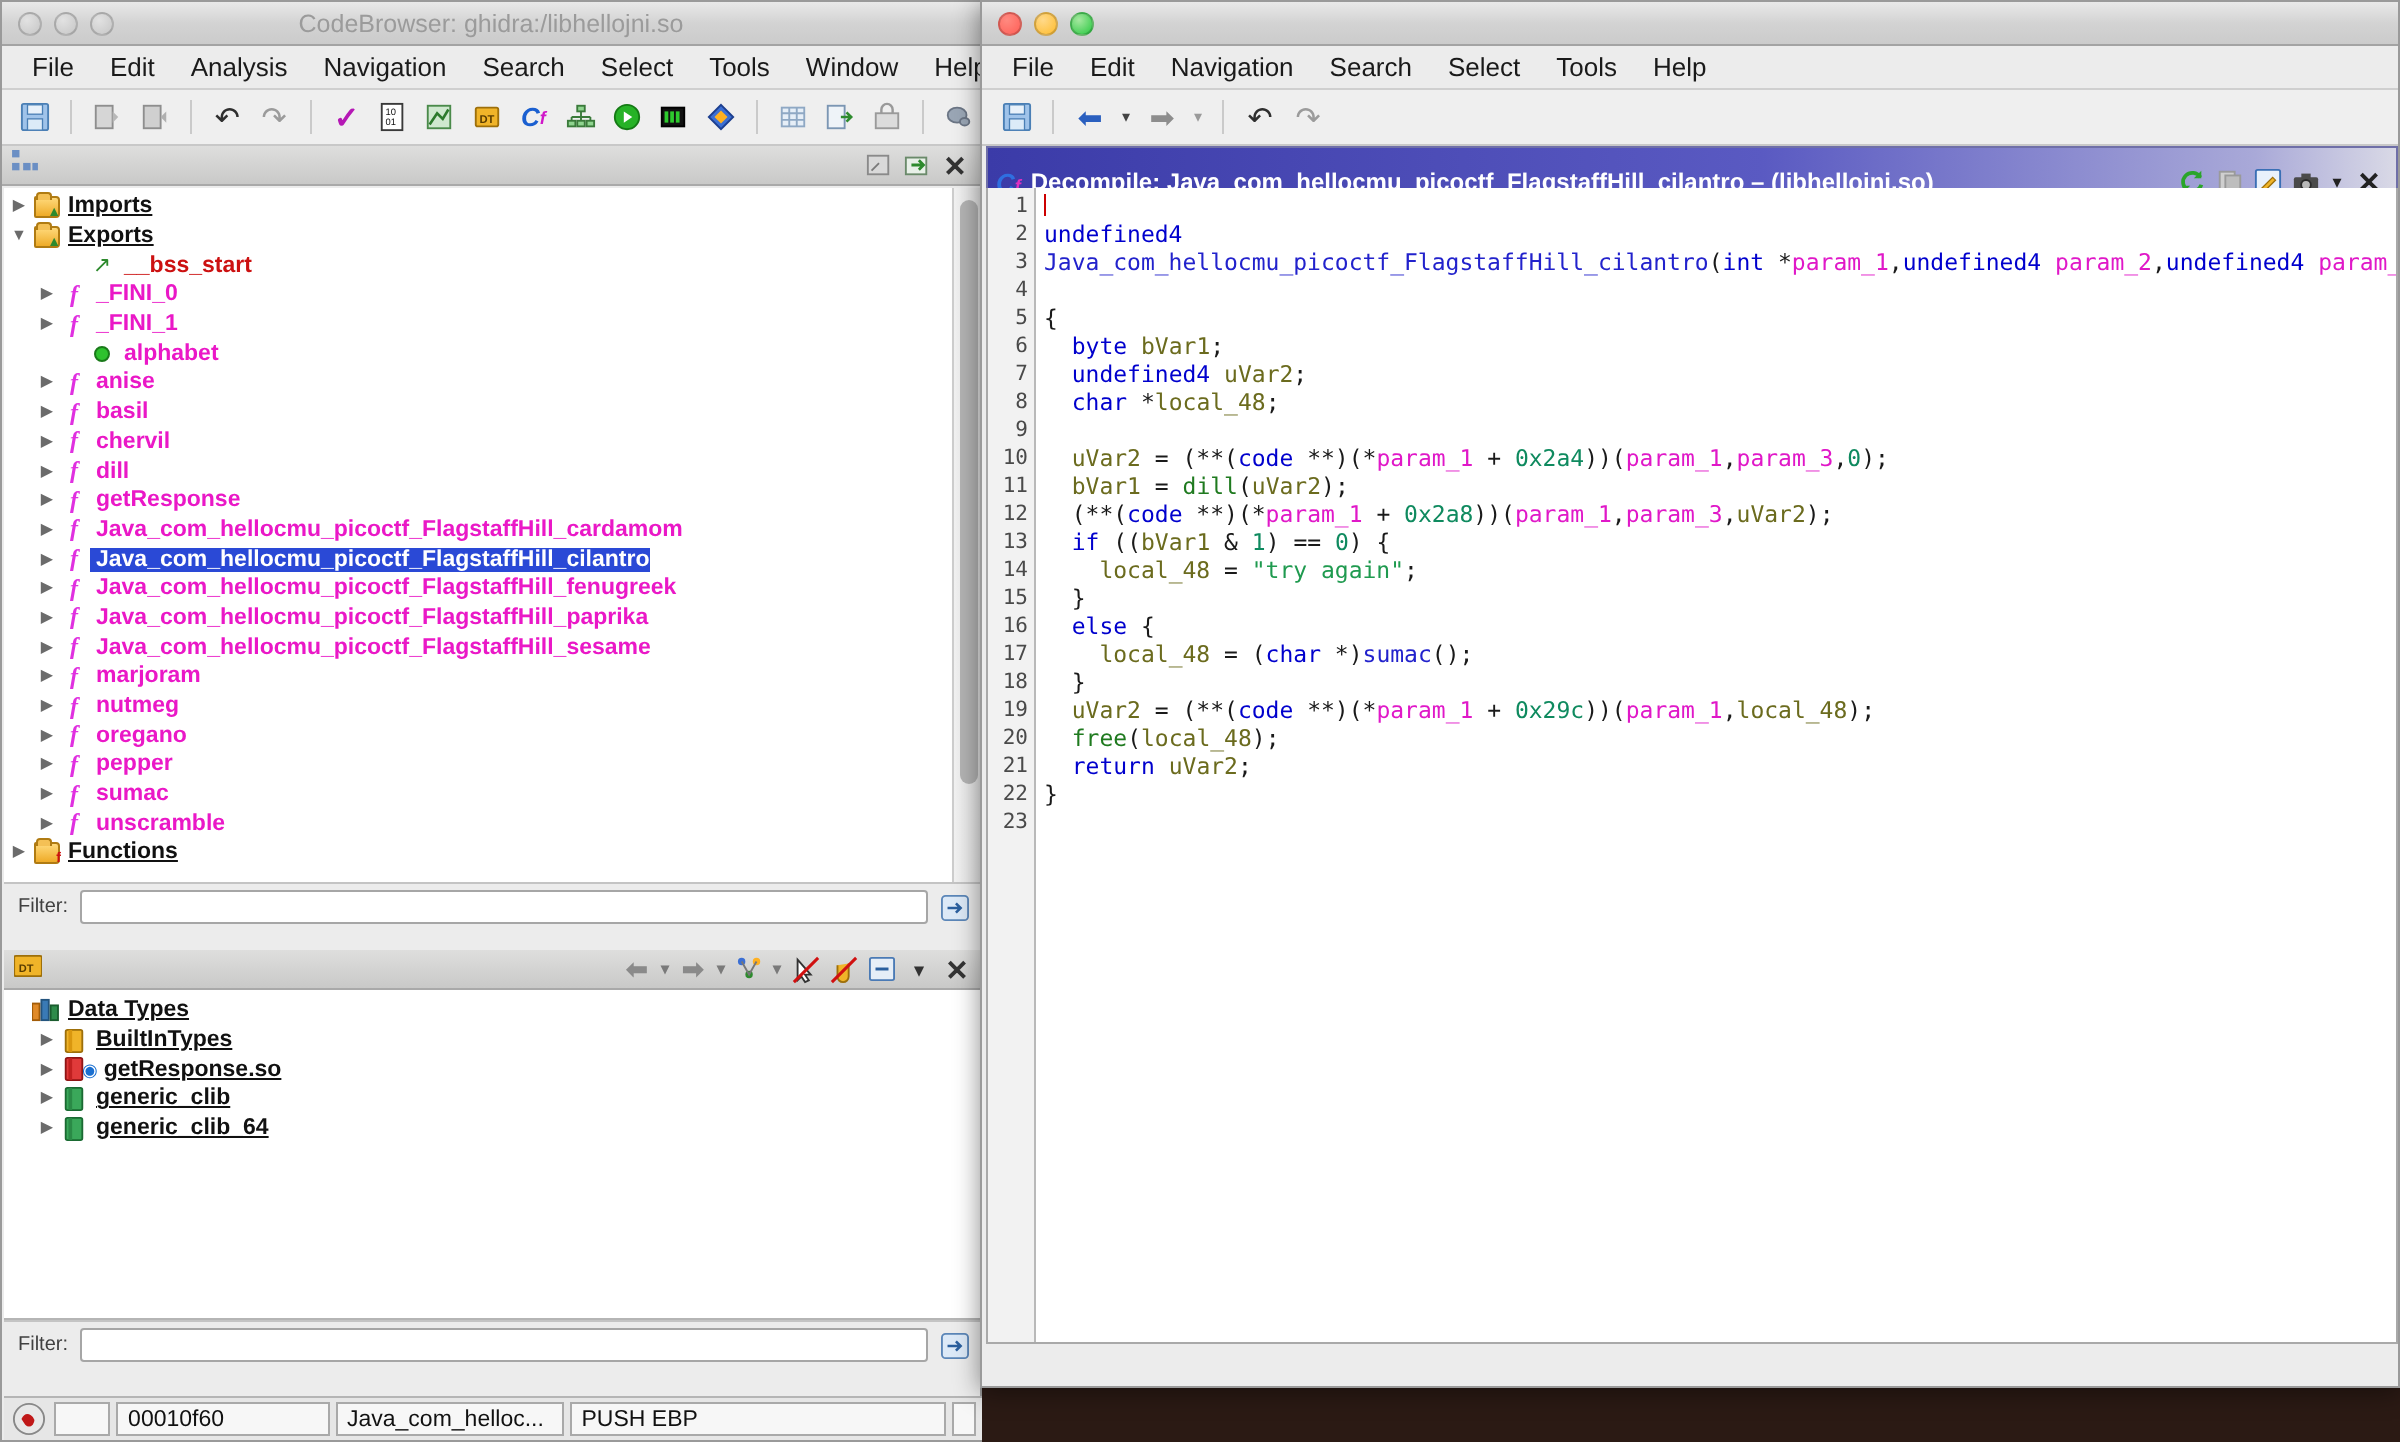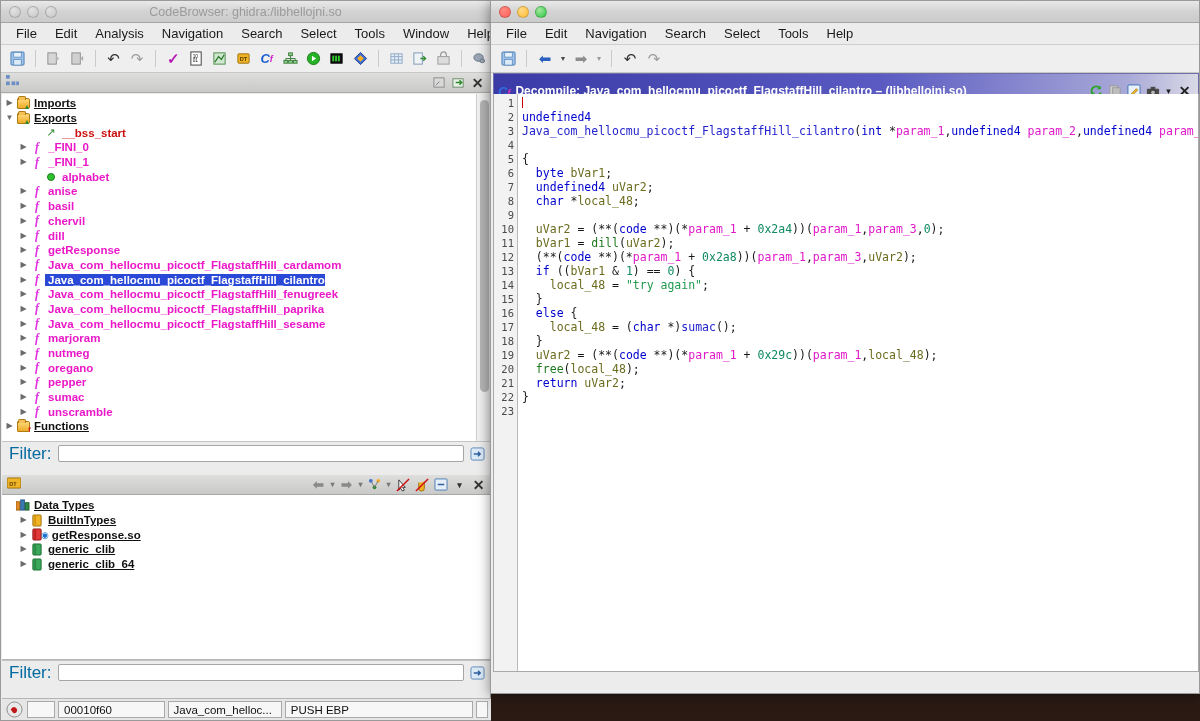--- a/index.html
+++ b/index.html
@@ -92,21 +92,21 @@
   .folder::before { content:''; position:absolute; top:-3px; left:0; width:6px; height:3px;
     background:#f4c055; border:1px solid #b07b12; border-bottom:none; border-radius:2px 2px 0 0; }
   .fbadge { position:absolute; right:-2px; bottom:-2px; font-size:7px; line-height:7px; }
 
   
   .filterrow {
     height: 24px; background: #ececec;
     display: flex; align-items: center; padding: 0 4px;
     border-top: 1px solid #c4c4c4;
   }
-  .filterlbl { font-size: 17px; color: #0369a1; margin: 0 6px 0 3px; }
+  .filterlbl { font-size: 10px; color: #404040; margin: 0 6px 0 3px; }
   .filterinput {
     flex: 1; height: 17px; background: #fff;
     border: 1px solid #a6a6a6; border-radius: 2px;
   }
   .filterbtn { width: 20px; height: 18px; display:flex; align-items:center; justify-content:center; margin-left:3px; }
 
   
   .dectab {
     height: 36px;
     background: linear-gradient(to right, #3b3ba8 0%, #5a5ac2 55%, #a9a9d8 90%, #d9d9e6 100%);

